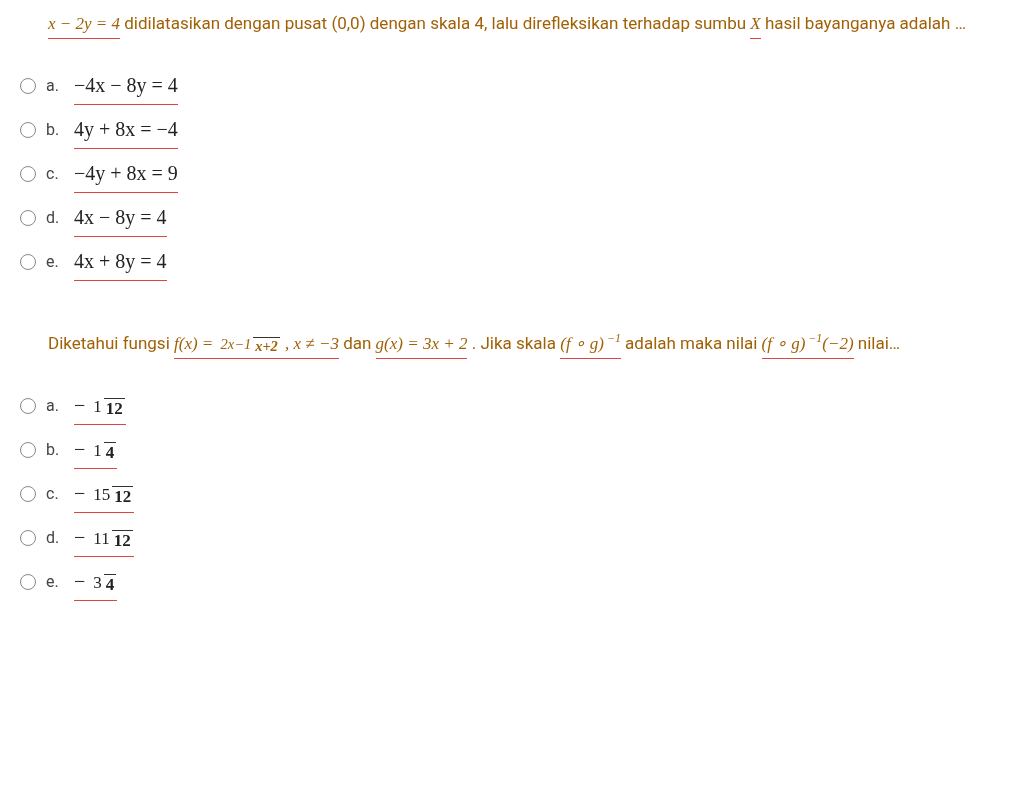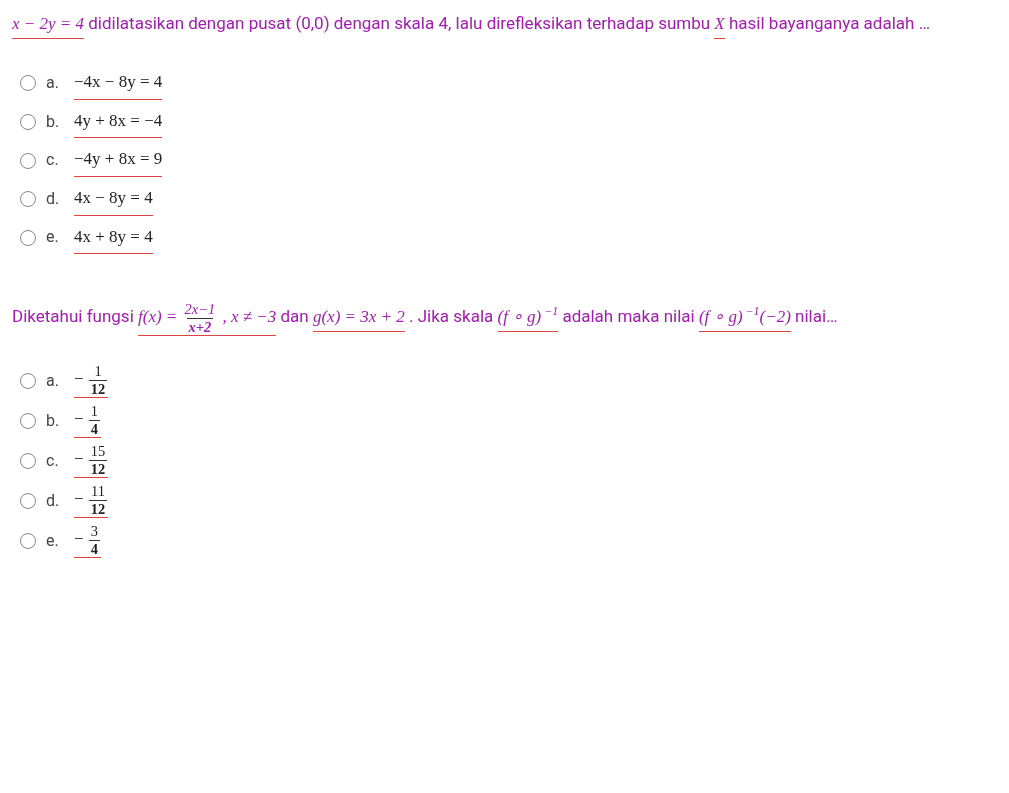--- a/index.html
+++ b/index.html
@@ -11,22 +11,23 @@
     font-size: 16px;
     width: 1009px;
     box-sizing: border-box;
   }
   .question-block {
     margin-bottom: 48px;
   }
   .question-text {
     line-height: 1.6;
     margin-bottom: 28px;
-    color: #a21caf;
+    color: #a16207;
     font-size: 17px;
+    margin-left: 36px;
   }
   .underline {
     border-bottom: 1px solid #d44;
     display: inline-block;
     padding-bottom: 1px;
   }
   .math {
     font-family: "Times New Roman", serif;
     font-style: italic;
   }
@@ -51,29 +52,28 @@
     background: #fff;
     box-sizing: border-box;
   }
   .option-letter {
     color: #444;
     min-width: 18px;
     font-size: 16px;
   }
   .option-content {
     font-family: "Times New Roman", serif;
-    font-size: 17px;
+    font-size: 20px;
     color: #222;
   }
   .option-content .underline {
     border-bottom-color: #d44;
   }
   .frac {
     display: inline-flex;
-    flex-direction: column;
     align-items: center;
     vertical-align: middle;
     line-height: 1;
     font-size: 0.85em;
     margin: 0 1px;
   }
   .frac .num {
     padding: 0 2px 1px 2px;
   }
   .frac .den {

